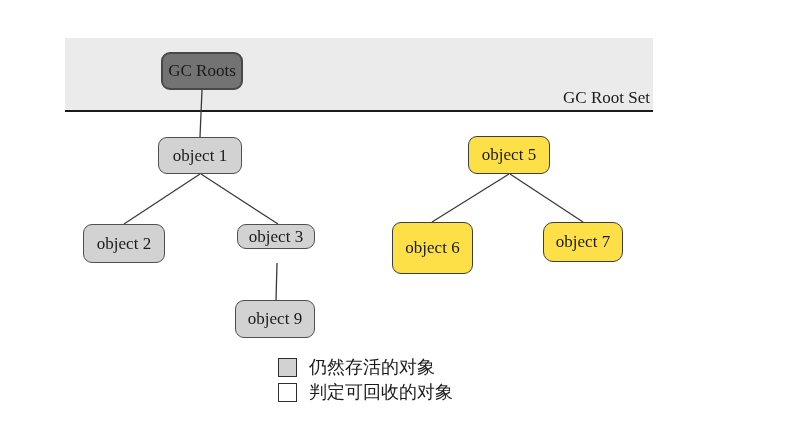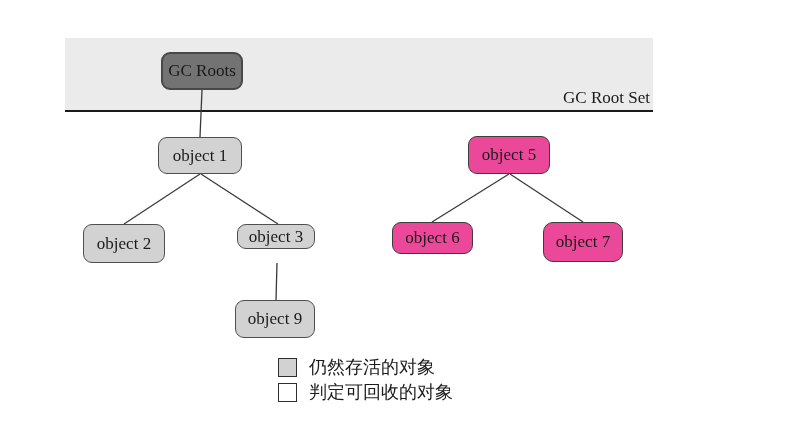--- a/index.html
+++ b/index.html
@@ -51,30 +51,30 @@
     display: flex;
     align-items: center;
     justify-content: center;
     border: 1.5px solid #4f4f4f;
     border-radius: 9px;
     font-size: 17px;
     color: #1a1a1a;
     box-sizing: border-box;
   }
   .node.alive { background: #d2d2d2; }
-  .node.reclaimable { background: #ec4899; border-color: #3d3d3d; font-family: Liberation Serif, serif; }
+  .node.reclaimable { background: #fde047; border-color: #3d3d3d; font-family: Liberation Serif, serif; }
   .node.root { border-width: 2px; border-color: #484848; background: #737373; }
 
   .n-gcroots { left: 161px; top: 52px;  width: 82px; height: 38px; }
   .n-obj1    { left: 158px; top: 137px; width: 84px; height: 37px; }
   .n-obj2    { left: 83px;  top: 224px; width: 82px; height: 39px; }
   .n-obj3    { left: 237px; top: 224px; width: 78px; height: 25px; }
   .n-obj4    { left: 235px; top: 300px; width: 80px; height: 38px; }
   .n-obj5    { left: 468px; top: 136px; width: 82px; height: 38px; }
-  .n-obj6    { left: 392px; top: 222px; width: 81px; height: 32px; }
+  .n-obj6    { left: 392px; top: 222px; width: 81px; height: 52px; }
   .n-obj7    { left: 543px; top: 222px; width: 80px; height: 40px; border-radius: 10px; }
 
   .legend {
     position: absolute;
     left: 278px;
     top: 357px;
   }
   .legend-row {
     display: flex;
     align-items: center;

